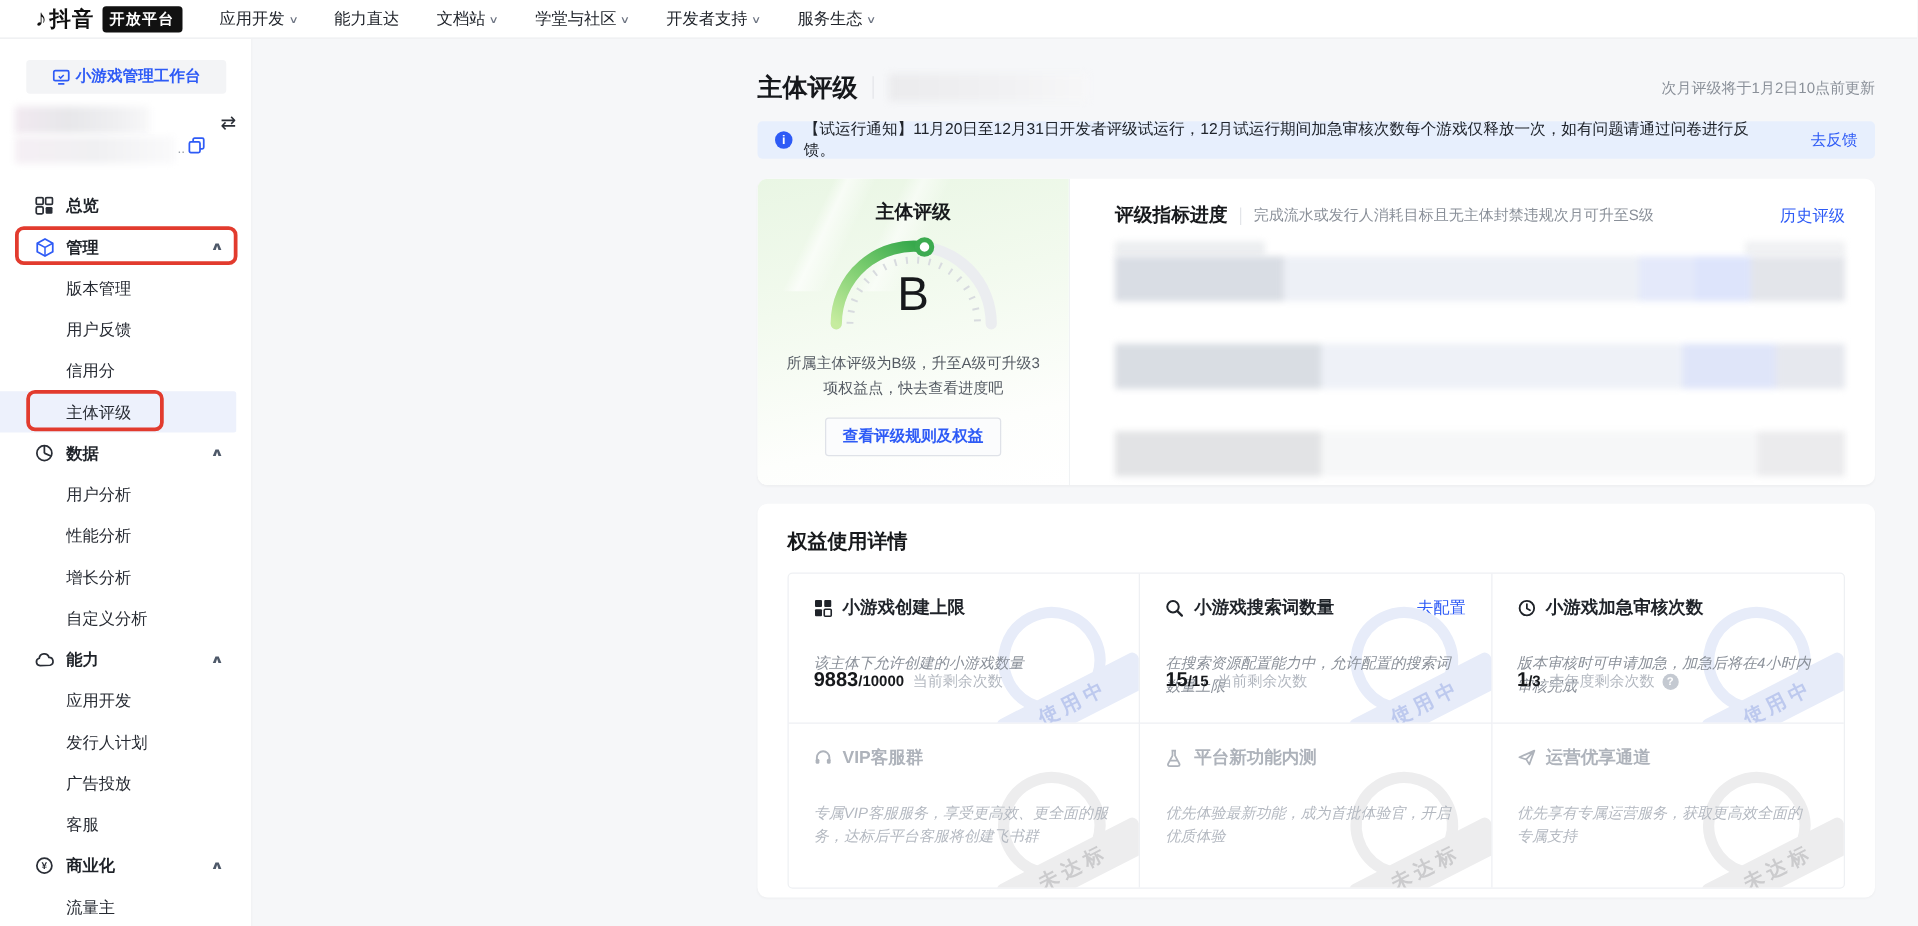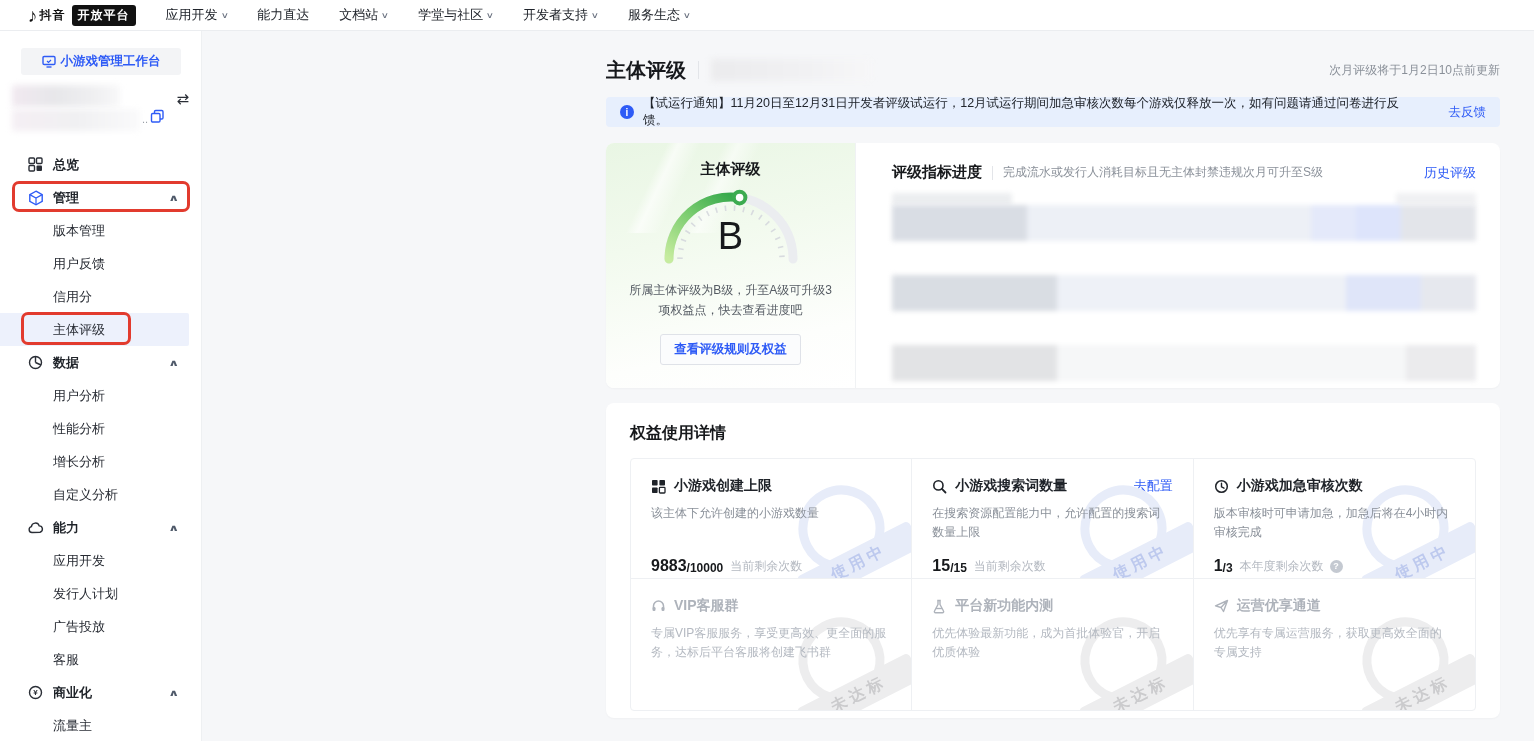--- a/index.html
+++ b/index.html
@@ -6,21 +6,21 @@
   html,body { width:1534px; height:741px; }
   body {
     font-family: "Liberation Sans", "DejaVu Sans", sans-serif;
     background:#f6f7f9; position:relative; overflow:hidden; color:#1f2329;
   }
   
   .topnav { position:absolute; top:0; left:0; width:100%; height:31px; background:#fff;
     border-bottom:1px solid #ebedf0; display:flex; align-items:center; z-index:30; }
   .brand { display:flex; align-items:center; margin-left:28px; cursor:pointer; }
   .note-icon { font-size:19px; font-weight:bold; color:#111; margin-right:2px; line-height:1; }
-  .brand-name { font-size:12px; font-weight:bold; color:#111; letter-spacing:1px; }
+  .brand-name { font-size:17px; font-weight:bold; color:#111; letter-spacing:1px; }
   .brand-badge { background:#111; color:#fff; font-size:12px; font-weight:bold;
     padding:2px 6px; border-radius:3px; margin-left:6px; letter-spacing:1px; }
   .nav-items { display:flex; margin-left:30px; }
   .nav-item { display:flex; align-items:center; font-size:13px; color:#20242b;
     margin-right:30px; cursor:pointer; }
   .nav-caret { font-size:8px; color:#6b7280; margin-left:4px; transform:scaleX(1.4); }
   
   .sidebar { position:absolute; top:31px; left:0; width:202px; bottom:0; background:#fff;
     border-right:1px solid #eef0f2; z-index:20; }
   .ws-btn { position:absolute; top:17px; left:21px; width:160px; height:27px;
@@ -102,22 +102,22 @@
   .ben-grid { margin-top:14px; border:1px solid #eef0f3; border-radius:4px;
     display:grid; grid-template-columns:1fr 1fr 1fr; }
   .cell { position:relative; padding:18px 20px 14px; overflow:hidden; }
   .cell.r1 { height:120px; border-bottom:1px solid #eef0f3; }
   .cell.r2 { height:131px; }
   .cell.cb { border-right:1px solid #eef0f3; }
   .cell-head { display:flex; align-items:center; }
   .cell-ico { width:16px; height:16px; margin-right:7px; display:flex; align-items:center; flex:none; }
   .cell-title { font-size:14px; font-weight:bold; color:#1f2329; }
   .cell-action { margin-left:auto; font-size:13px; color:#2e5bf6; cursor:pointer; }
-  .cell-desc { margin-top:9px; font-size:12px; color:#8a9099; line-height:1.6; padding-right:4px; position:relative; z-index:2; }
-  .cell-value { position:absolute; left:20px; bottom:3px; display:flex; align-items:flex-end; z-index:2; }
+  .cell-desc { margin-top:26px; font-size:12px; color:#8a9099; line-height:1.6; padding-right:4px; position:relative; z-index:2;font-style:italic; }
+  .cell-value { position:absolute; left:20px; bottom:24px; display:flex; align-items:center; z-index:2; }
   .v-num { font-size:16px; font-weight:bold; color:#17191c; }
   .v-total { font-size:12px; font-weight:bold; color:#17191c; }
   .v-label { font-size:12px; color:#b3b8c0; margin-left:7px; }
   .help-icon { width:13px; height:13px; border-radius:50%; background:#c4c9d1; color:#fff; font-size:9px;
     font-weight:bold; display:flex; align-items:center; justify-content:center; margin-left:6px;
     align-self:center; cursor:pointer; font-style:normal; }
   .cell.dim .cell-title { color:#aeb3bb; }
   .cell.dim .cell-desc { color:#b4b9c1; }
   .stamp { position:absolute; right:-4px; bottom:-16px; width:118px; height:74px;
     transform:rotate(-27deg); pointer-events:none; z-index:1; }

